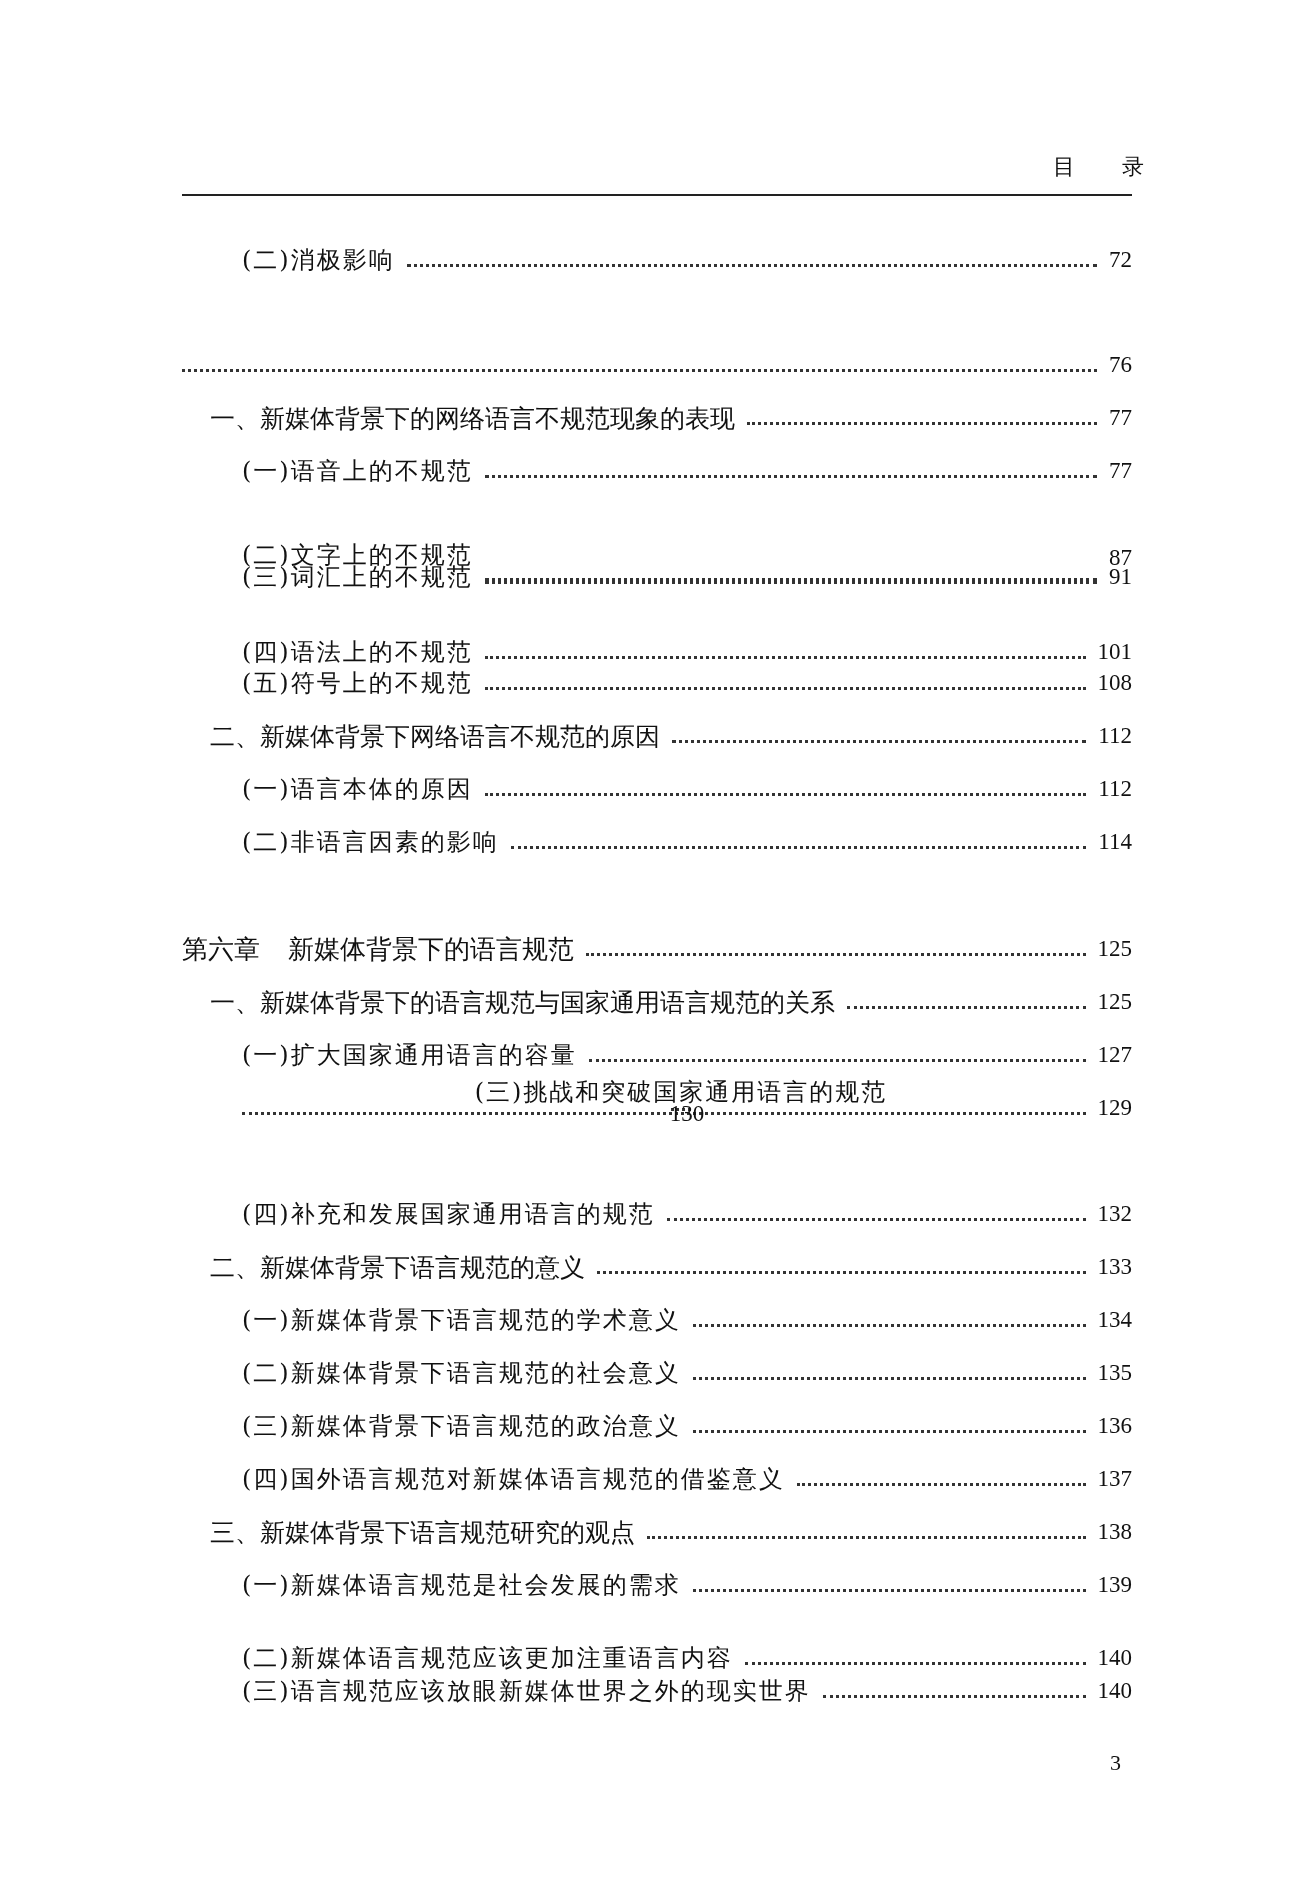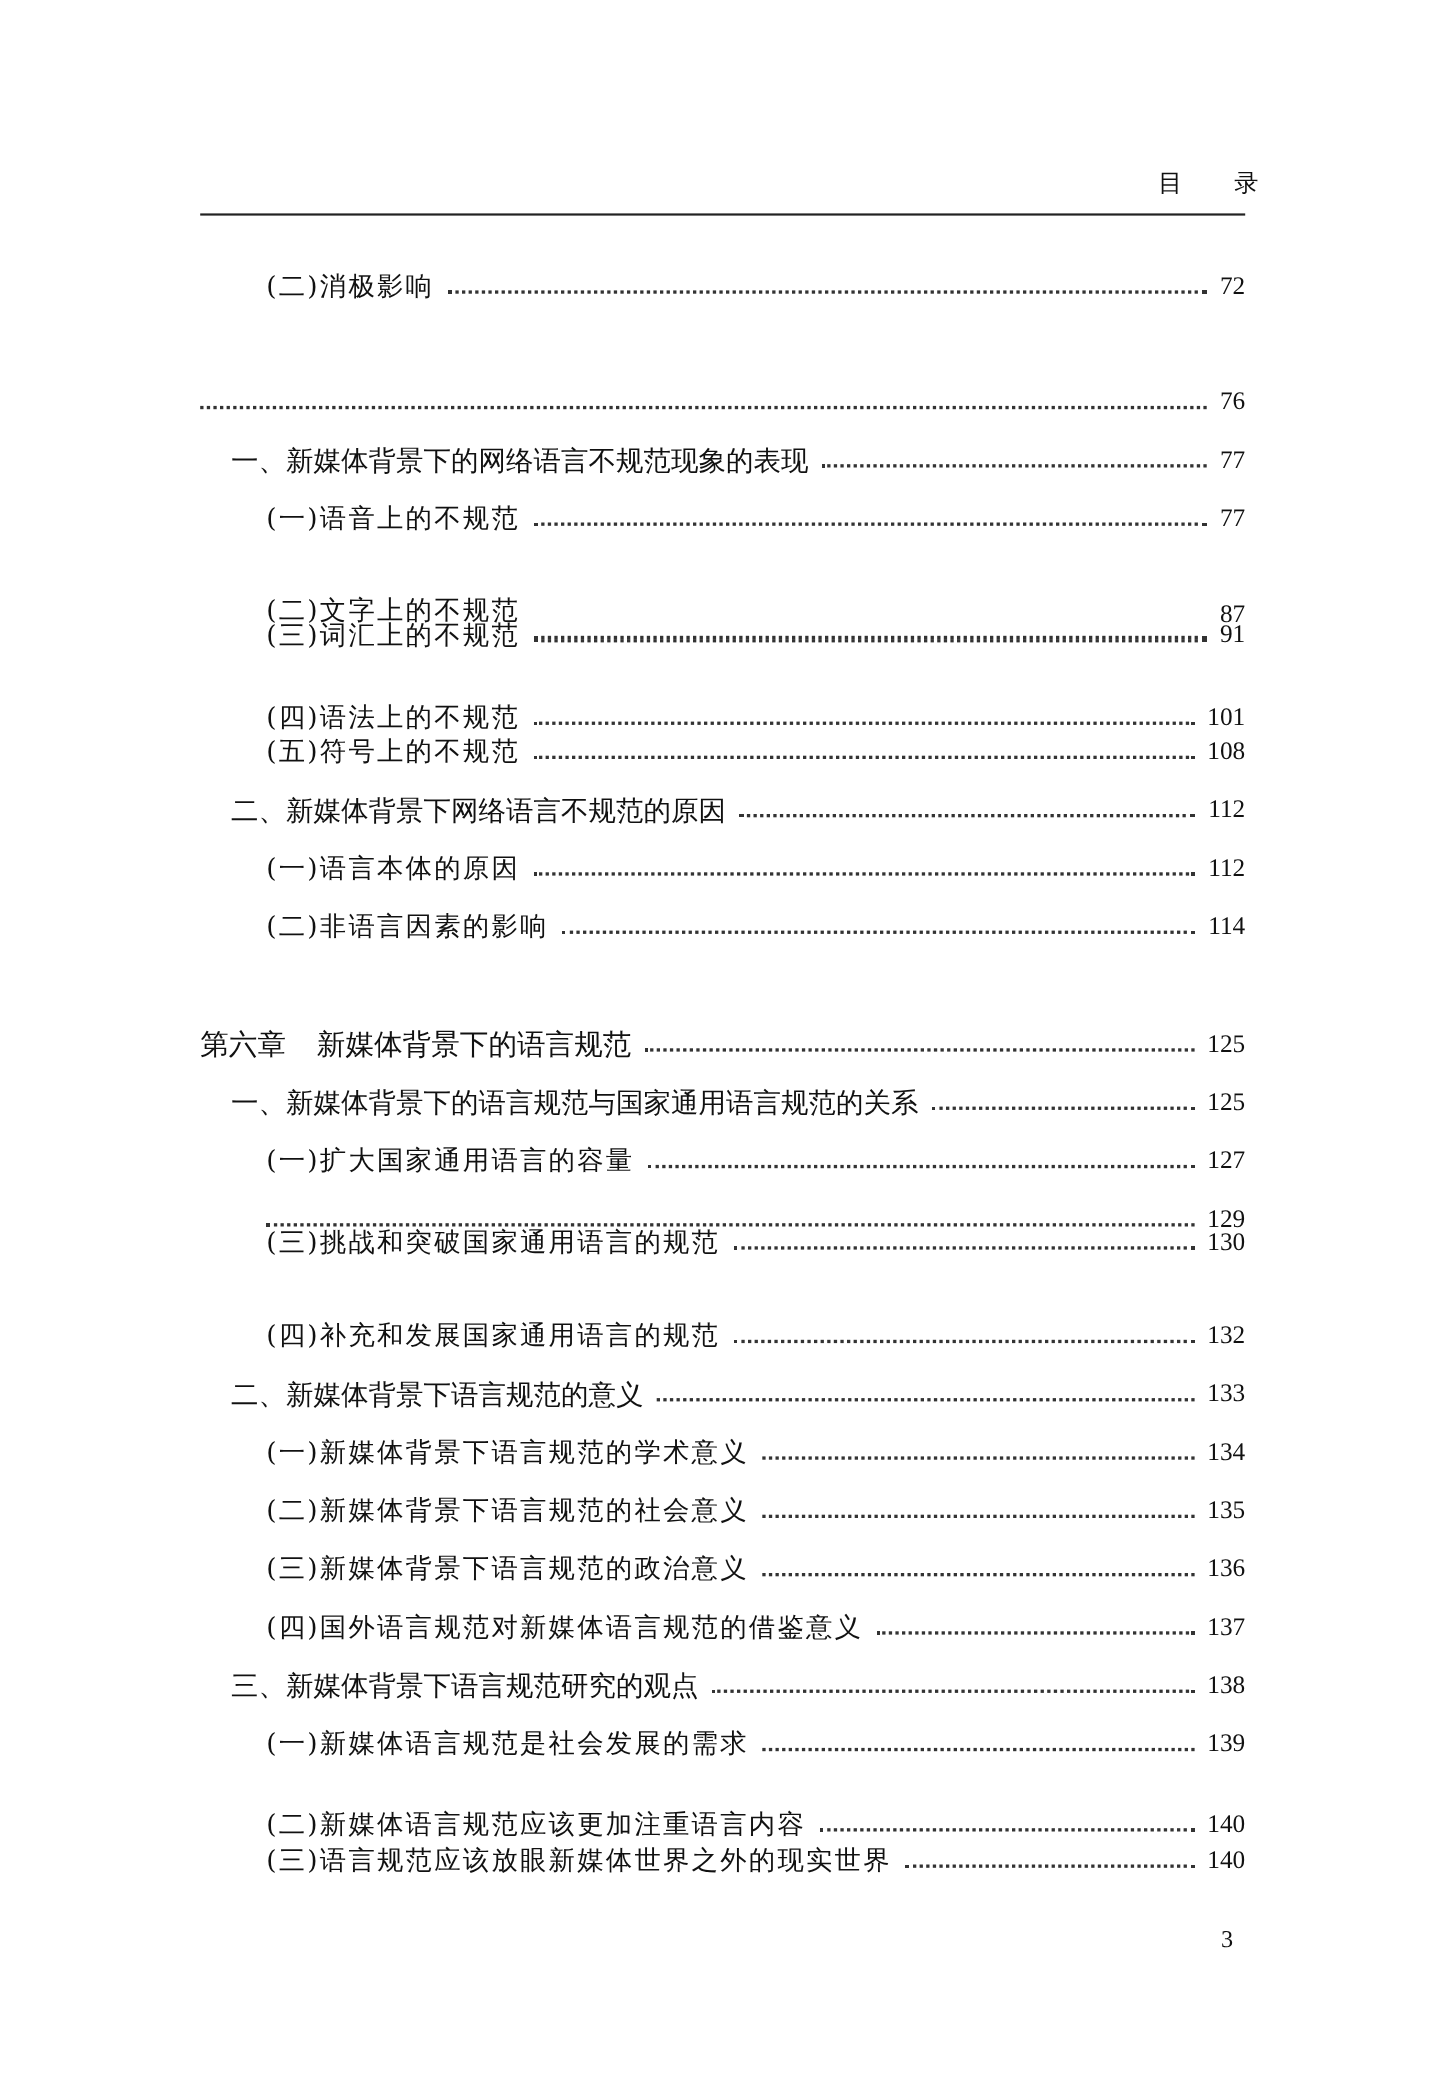--- a/index.html
+++ b/index.html
@@ -98,21 +98,21 @@
     </div>
     <div class="row level2" style="top: 1035px;">
       <span class="label">(一)扩大国家通用语言的容量</span>
       <span class="dots"></span>
       <span class="page">127</span>
     </div>
     <div class="row level2" style="top: 1088px;">
       <span class="dots"></span>
       <span class="page">129</span>
     </div>
-    <div class="row level2" style="top: 1109px;">
+    <div class="row level2" style="top: 1076px; flex-direction: column;">
       <span class="label">(三)挑战和突破国家通用语言的规范</span>
       <span class="dots"></span>
       <span class="page">130</span>
     </div>
     <div class="row level2" style="top: 1194px;">
       <span class="label">(四)补充和发展国家通用语言的规范</span>
       <span class="dots"></span>
       <span class="page">132</span>
     </div>
     <div class="row level1" style="top: 1247px;">

